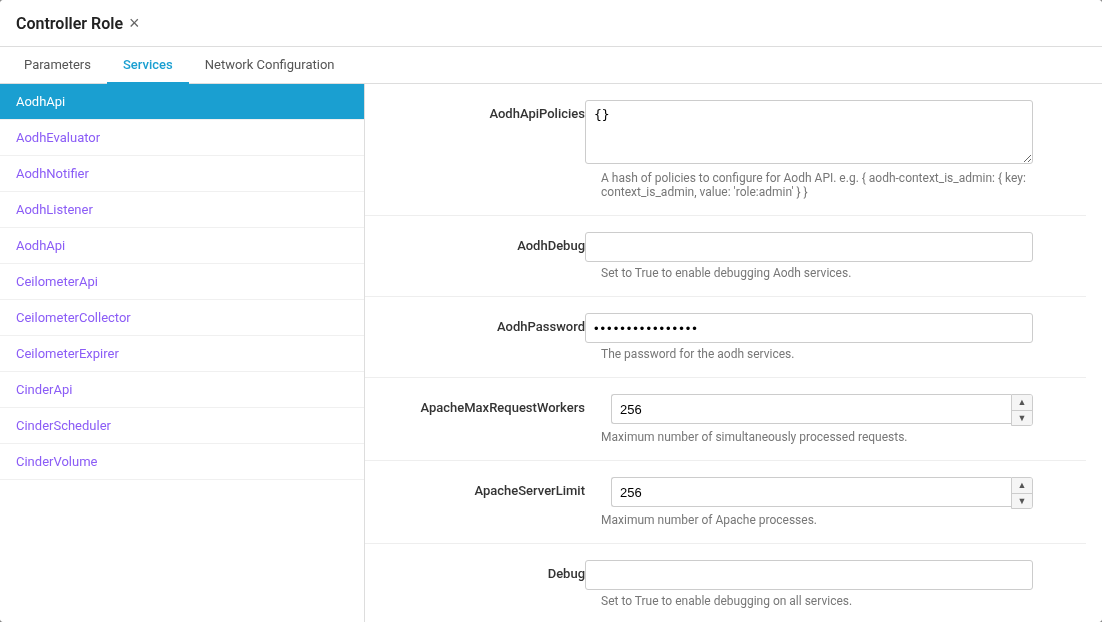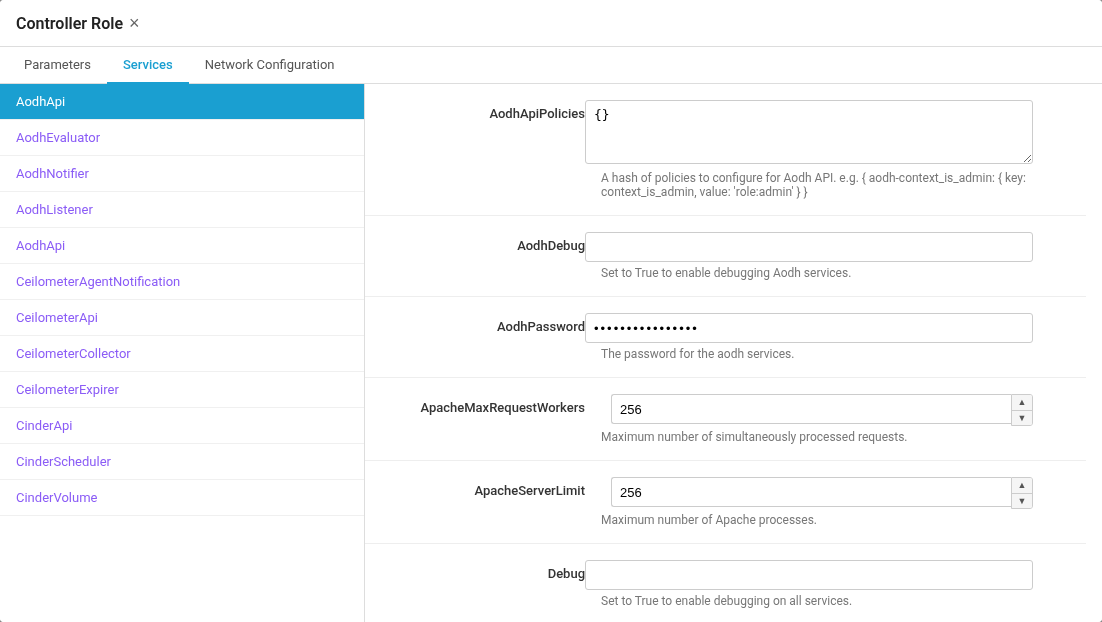--- a/index.html
+++ b/index.html
@@ -272,23 +272,20 @@
         <div class="sidebar-item-wrapper">
           <div class="sidebar-item">AodhNotifier</div>
         </div>
         <div class="sidebar-item-wrapper">
           <div class="sidebar-item">AodhListener</div>
         </div>
         <div class="sidebar-item-wrapper">
           <div class="sidebar-item">AodhApi</div>
         </div>
         <div class="sidebar-item-wrapper">
-          <div class="sidebar-item">CeilometerAgentNotification</div>
-        </div>
-        <div class="sidebar-item-wrapper">
           <div class="sidebar-item">CeilometerApi</div>
         </div>
         <div class="sidebar-item-wrapper">
           <div class="sidebar-item">CeilometerCollector</div>
         </div>
         <div class="sidebar-item-wrapper">
           <div class="sidebar-item">CeilometerExpirer</div>
         </div>
         <div class="sidebar-item-wrapper">
           <div class="sidebar-item">CinderApi</div>

